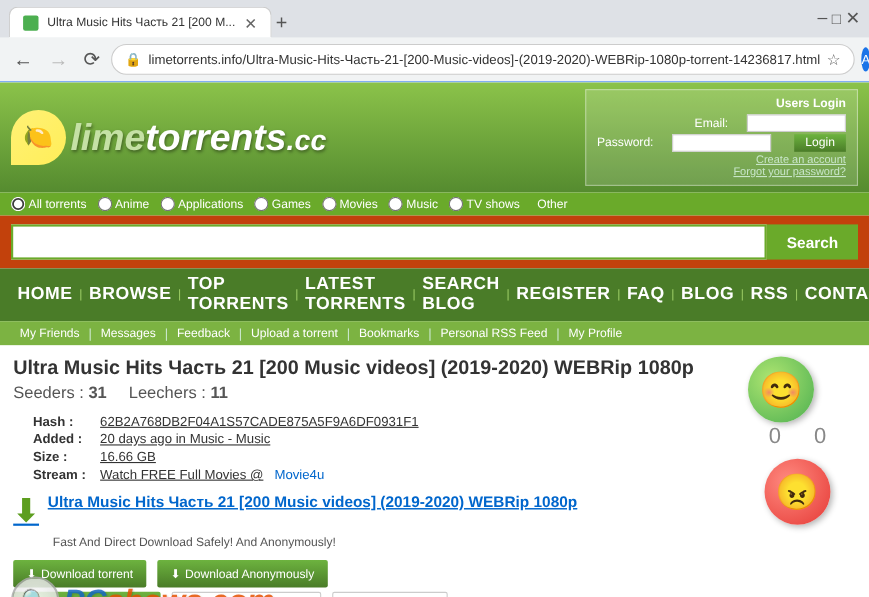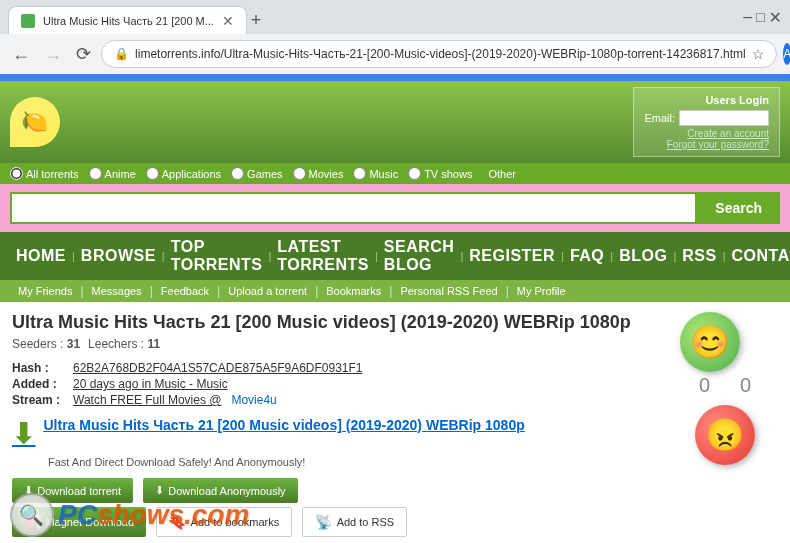--- a/index.html
+++ b/index.html
@@ -1,19 +1,19 @@
 <!DOCTYPE html>
 <html><head>
   <meta charset="utf-8">
   <style>
     * { margin: 0; padding: 0; box-sizing: border-box; }
     body { width: 790px; height: 543px; font-family: Arial, sans-serif; font-size: 12px; overflow: hidden; background: #fff; }
 
     
-    .browser-chrome { background: #f1f3f4; border-bottom: 7px solid #3b82f6; }
+    .browser-chrome { background: #f1f3f4; border-bottom: 1px solid #3b82f6; }
     .tab-bar { display: flex; align-items: center; padding: 6px 8px 0; background: #dee1e6; height: 34px; }
     .tab { background: #fff; border-radius: 8px 8px 0 0; padding: 6px 12px; font-size: 12px; display: flex; align-items: center; gap: 8px; min-width: 180px; max-width: 240px; height: 28px; border: 1px solid #ccc; border-bottom: none; }
     .tab-favicon { width: 14px; height: 14px; background: #4caf50; border-radius: 2px; flex-shrink: 0; }
     .tab-title { font-size: 11px; color: #333; overflow: hidden; white-space: nowrap; text-overflow: ellipsis; flex: 1; }
     .tab-close { color: #666; font-size: 14px; cursor: pointer; }
     .new-tab-btn { margin-left: 4px; color: #555; font-size: 18px; cursor: pointer; line-height: 1; }
     .window-controls { margin-left: auto; display: flex; gap: 4px; align-items: center; padding-bottom: 6px; }
     .wc-min { background: none; color: #555; font-size: 16px; line-height: 1; }
     .wc-max { background: none; color: #555; font-size: 14px; }
     .wc-close { background: none; color: #555; font-size: 16px; }
@@ -28,55 +28,55 @@
     .profile-icon { width: 22px; height: 22px; border-radius: 50%; background: #1a73e8; color: #fff; display: flex; align-items: center; justify-content: center; font-size: 12px; }
 
     
     .site { background: #fff; }
 
     
     .site-header { background: linear-gradient(to bottom, #8bc34a, #558b2f); padding: 6px 10px; display: flex; align-items: center; justify-content: space-between; min-height: 60px; }
     .logo-area { display: flex; align-items: center; }
     .user-login-box { background: rgba(255,255,255,0.15); border: 1px solid rgba(255,255,255,0.4); padding: 6px 10px; font-size: 11px; color: #fff; }
     .user-login-box .login-title { font-weight: bold; margin-bottom: 4px; text-align: right; }
-    .login-row { display: flex; align-items: center; justify-content: flex-end; gap: 4px; margin-bottom: 2px; }
+    .login-row { display: flex; align-items: center; justify-content: flex-end; gap: 17px; margin-bottom: 2px; }
     .login-label { font-size: 11px; color: #fff; }
     .login-input { width: 90px; height: 16px; font-size: 11px; border: 1px solid #ccc; }
     .login-btn { background: linear-gradient(to bottom, #6db33f, #4a7c28); color: #fff; border: none; padding: 2px 10px; font-size: 11px; cursor: pointer; margin-left: 4px; }
     .login-links { text-align: right; font-size: 10px; color: #c8e6c9; }
     .login-links a { color: #c8e6c9; text-decoration: underline; display: block; }
 
     
     .cat-nav { background: #6aaa2a; padding: 4px 10px; display: flex; align-items: center; gap: 10px; flex-wrap: wrap; }
     .cat-item { display: flex; align-items: center; gap: 3px; color: #fff; font-size: 11px; }
     .cat-item input[type=radio] { accent-color: #fff; }
     .cat-other { color: #fff; font-size: 11px; margin-left: 6px; }
 
     
-    .search-bar-row { background: #f9a8d4; padding: 8px 10px; display: flex; align-items: center; gap: 0; }
+    .search-bar-row { background: #c2410c; padding: 8px 10px; display: flex; align-items: center; gap: 0; }
     .search-input { flex: 1; height: 32px; border: 2px solid #6aaa2a; padding: 0 8px; font-size: 13px; outline: none; }
     .search-btn { background: #6aaa2a; color: #fff; border: none; height: 32px; padding: 0 18px; font-size: 14px; font-weight: bold; cursor: pointer; }
 
     
     .main-nav { background: #4a7c28; padding: 0 10px; display: flex; align-items: center; }
     .main-nav a { color: #fff; font-size: 16px; text-decoration: none; padding: 6px 6px; display: inline-block; font-weight: bold; letter-spacing: 0.5px; }
     .main-nav span { color: #9ccc65; font-size: 11px; }
 
     
     .sub-nav { background: #7cb342; padding: 3px 10px; display: flex; align-items: center; gap: 0; }
     .sub-nav a { color: #fff; font-size: 11px; text-decoration: none; padding: 2px 8px; display: inline-block; }
     .sub-nav span { color: #c8e6c9; }
 
     
     .content-area { padding: 10px 12px; background: #fff; position: relative; }
 
     .page-title { font-size: 18px; color: #333; font-weight: bold; margin-bottom: 4px; }
-    .seeders-row { font-size: 12px; color: #555; margin-bottom: 10px; display: flex; gap: 8px; }
-
-    .info-table { margin-bottom: 6px; }
+    .seeders-row { font-size: 15px; color: #555; margin-bottom: 10px; display: flex; gap: 20px; }
+
+    .info-table { margin-bottom: 6px; margin-left: 18px; }
     .info-row { display: flex; gap: 6px; margin-bottom: 2px; font-size: 12px; }
     .info-label { font-weight: bold; color: #333; min-width: 55px; }
     .info-value { color: #333; text-decoration: underline; }
     .info-link { color: #0066cc; text-decoration: none; }
 
     
     .download-section { margin-top: 10px; }
     .torrent-link { color: #0066cc; font-size: 14px; font-weight: bold; text-decoration: underline; display: flex; align-items: flex-start; gap: 8px; margin-bottom: 6px; }
     .download-arrow { color: #5d9e1f; font-size: 28px; flex-shrink: 0; }
     .safe-text { font-size: 11px; color: #555; margin: 4px 0 10px 36px; }
@@ -137,26 +137,34 @@
 </div>
 
 <div class="site">
 
   <div class="site-header">
     <div class="logo-area">
 
       <div style="width:50px;height:50px;background:linear-gradient(135deg,#fff176,#ffee58);border-radius:50% 50% 50% 0;margin-right:4px;display:flex;align-items:center;justify-content:center;">
         <span style="font-size:22px;">🍋</span>
       </div>
+      <span style="font-size:34px;font-weight:bold;color:#fff;font-style:italic;text-shadow:1px 2px 3px rgba(0,0,0,0.4);">
+        <span style="color:#c5e1a5;">lime</span><span style="color:#fff;">torrents</span><span style="color:#fff;font-size:26px;">.cc</span>
+      </span>
     </div>
     <div class="user-login-box">
       <div class="login-title">Users Login</div>
       <div class="login-row">
         <span class="login-label">Email:</span>
         <input class="login-input" type="text" style="">
+      </div>
+      <div class="login-row">
+        <span class="login-label">Password:</span>
+        <input class="login-input" type="password" style="">
+        <button class="login-btn">Login</button>
       </div>
       <div class="login-links">
         <a href="#">Create an account</a>
         <a href="#">Forgot your password?</a>
       </div>
     </div>
   </div>
 
   <div class="cat-nav">
     <label class="cat-item">
@@ -261,20 +269,24 @@
     <div class="info-table">
       <div class="info-row">
         <span class="info-label">Hash :</span>
         <span class="info-value">62B2A768DB2F04A1S57CADE875A5F9A6DF0931F1</span>
       </div>
       <div class="info-row">
         <span class="info-label">Added :</span>
         <span class="info-value">20 days ago in Music - Music</span>
       </div>
       <div class="info-row">
+        <span class="info-label">Size :</span>
+        <span class="info-value">16.66 GB</span>
+      </div>
+      <div class="info-row">
         <span class="info-label">Stream :</span>
         <span class="info-value">Watch FREE Full Movies @</span>
         <a href="#" class="info-link" style="margin-left:4px;">Movie4u</a>
       </div>
     </div>
 
     <div class="download-section">
       <div class="torrent-link">
         <span class="download-arrow">⬇</span>
         <a href="#" style="color:#0066cc;font-size:14px;font-weight:bold;text-decoration:underline;">Ultra Music Hits Часть 21 [200 Music videos] (2019-2020) WEBRip 1080p</a>

